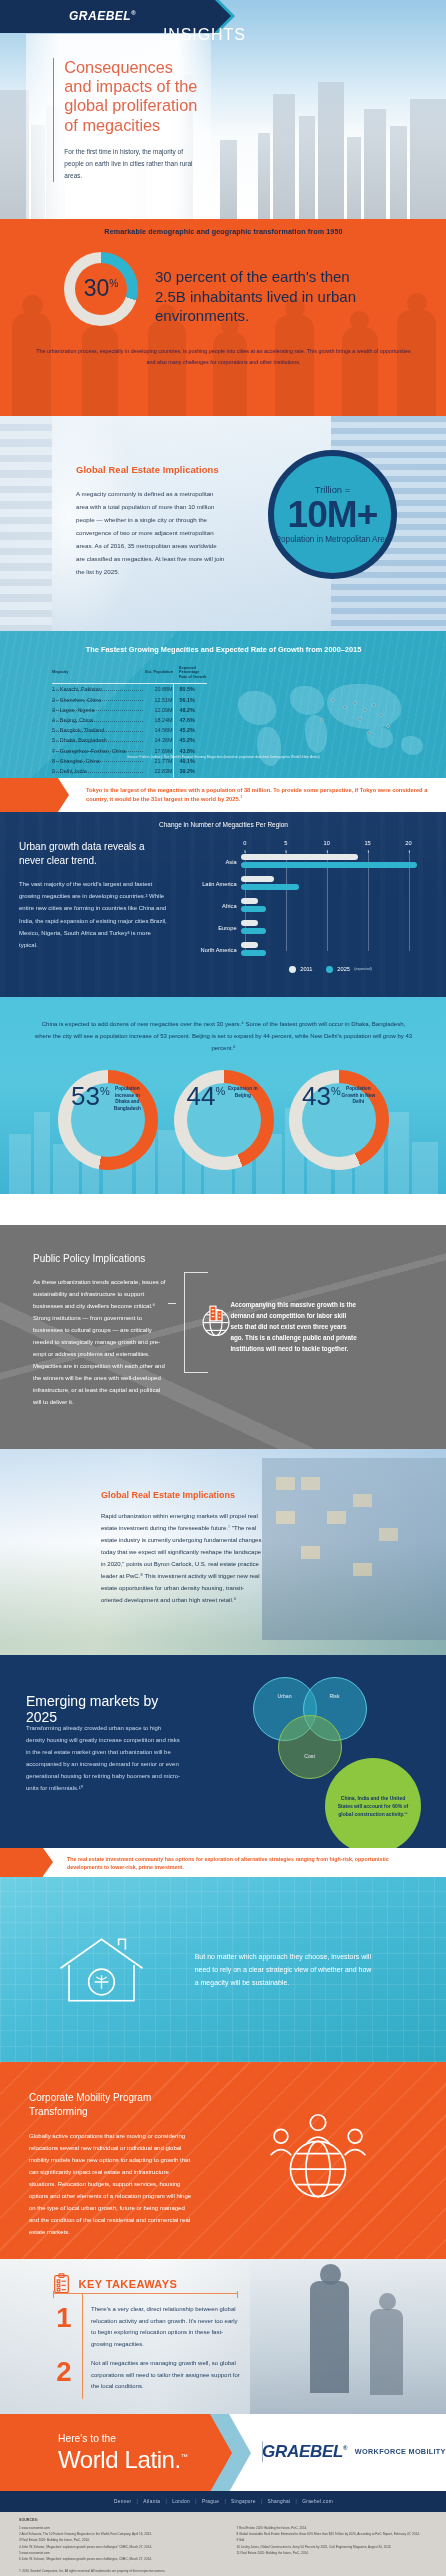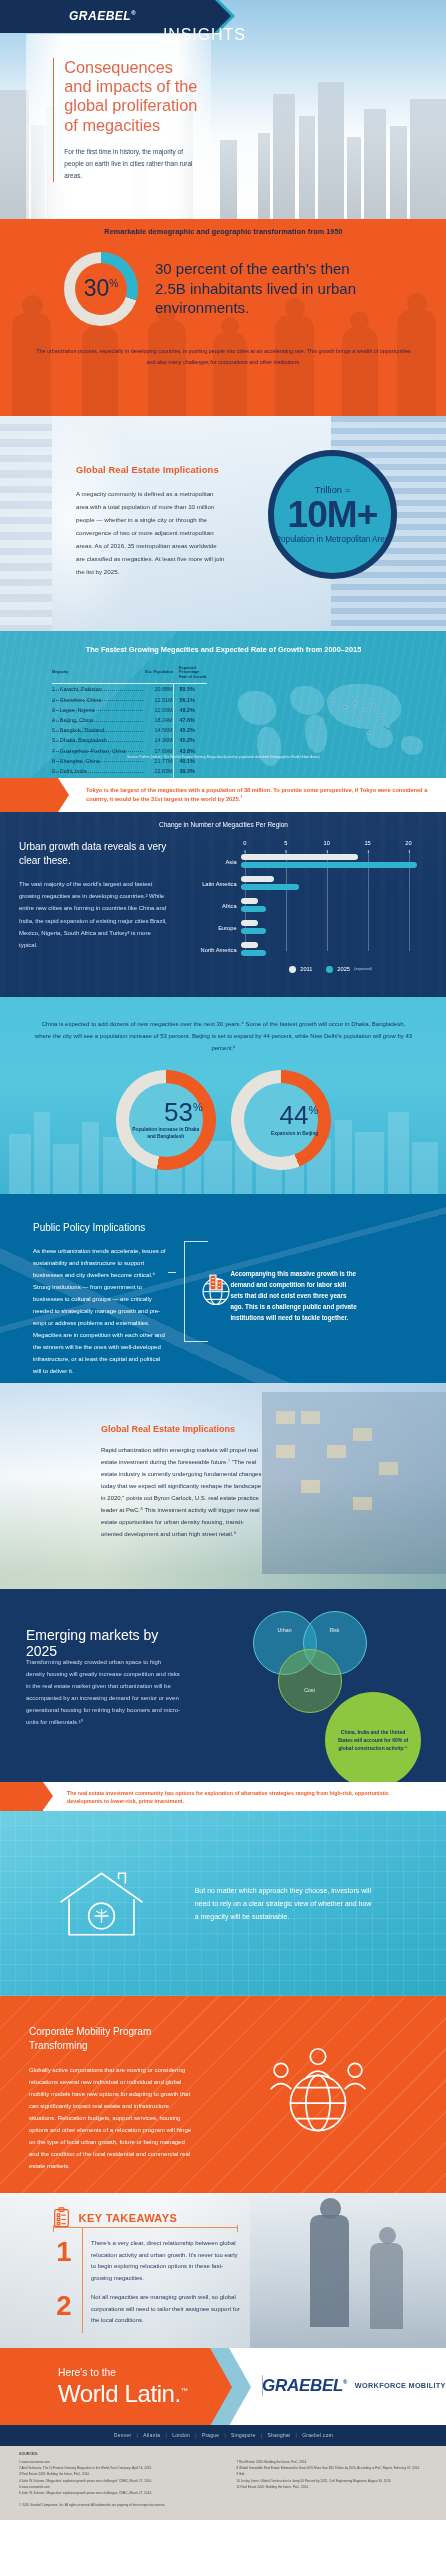--- a/index.html
+++ b/index.html
@@ -47,21 +47,21 @@
   .herotext { position:absolute; left:53px; top:58px; width:150px; z-index:4; padding-left:10.3px; border-left:1.7px solid #e2664a; }
   .herotitle { color:#e2664a; font-size:16.3px; line-height:1.18; font-weight:400; }
   .herosub { margin-top:11px; font-size:6.5px; line-height:1.85; color:#33475e; }
 
   
   #pct30 { height:197px; background:#ef5a22; }
   #pct30 .people { position:absolute; inset:0; opacity:.13; }
   #pct30 .people i { position:absolute; bottom:0; background:#7e2a0c; border-radius:13.7px 13.7px 0 0; }
   #pct30 .people b { position:absolute; background:#7e2a0c; border-radius:50%; display:block; }
   .kicker { position:relative; text-align:center; padding-top:8px; font-size:7.2px; font-weight:bold; color:#152b52; letter-spacing:0.1px; z-index:3; }
-  .donutRow { position:relative; display:flex; align-items:center; justify-content:center; gap:17px; margin-top:15.5px; z-index:3; }
+  .donutRow { position:relative; display:flex; align-items:flex-end; justify-content:center; gap:17px; margin-top:15.5px; z-index:3; }
   .donut { position:relative; width:74px; height:74px; border-radius:50%; flex:0 0 auto; }
   .donut .hole { position:absolute; inset:11px; border-radius:50%; background:#ef5a22; display:flex; align-items:center; justify-content:center; }
   .donut .val { font-size:23px; color:#152b52; font-weight:400; line-height:1; }
   .donut .val sup { font-size:10.3px; vertical-align:super; }
   .bigstat { width:228px; color:#152b52; font-size:15px; line-height:1.3; }
   .finep { position:relative; z-index:3; text-align:center; margin-top:20.6px; padding:0 34px; font-size:5.4px; line-height:2.1; color:#3a2050; }
 
   
   #megacity { height:215px; background:linear-gradient(110deg,#e9eff5 0%,#f7fafc 35%,#dfe9f2 70%,#bcd3e6 100%); }
   #megacity .blur { position:absolute; inset:0;
@@ -137,27 +137,27 @@
   .legend b { width:6.9px; height:6.9px; border-radius:50%; display:block; }
   .legend small { font-size:3.7px; color:#bcd2e6; }
 
   
   #three { height:197px; background:linear-gradient(180deg,#4fc3dd 0%,#56c6de 45%,#3fb3d3 100%); }
   #three .city { position:absolute; left:0; right:0; bottom:0; height:129px; opacity:.25; }
   #three .city i { position:absolute; bottom:0; background:#bfe9f4; }
   .threep { position:relative; z-index:3; padding:20.6px 33px 0; text-align:center; font-size:6px; line-height:2.05; color:#10375c; }
   .dRow { position:relative; z-index:3; display:flex; justify-content:center; gap:15.5px; margin-top:15.5px; }
   .dBig { position:relative; width:100px; height:100px; border-radius:50%; }
-  .dBig .hole2 { position:absolute; inset:13px; border-radius:50%; background:#63c8de; display:flex; flex-direction:column; align-items:flex-end; justify-content:center; text-align:center; }
+  .dBig .hole2 { position:absolute; inset:13px; border-radius:50%; background:#63c8de; display:flex; flex-direction:row; align-items:flex-start; justify-content:center; text-align:center; }
   .dBig .num { font-size:26px; color:#163866; line-height:1; }
   .dBig .num sup { font-size:11px; vertical-align:super; }
   .dBig .cap { margin-top:2.6px; font-size:4.8px; font-weight:bold; color:#163866; line-height:1.45; }
 
   
-  #policy { height:189px; background:#0369a1; }
+  #policy { height:224px; background:#737373;margin-top:31px; }
   #policy .pap { position:absolute; inset:0; opacity:.12;
     background:linear-gradient(25deg, transparent 30%, #fff 30% 34%, transparent 34%),
                linear-gradient(-15deg, transparent 55%, #fff 55% 57%, transparent 57%); }
   .ppWrap { position:relative; z-index:3; display:flex; padding:27.5px 19px 0 33px; gap:5.2px; }
   .ppL { width:137px; }
   .ppH { color:#fff; font-size:10px; }
   .ppP { margin-top:12px; color:#fff; font-size:6px; line-height:2.0; }
   .ppMid { width:50px; position:relative; }
   .ppMid .brk { position:absolute; left:8.6px; top:19px; width:24px; height:101px; border:1px solid rgba(255,255,255,.8); border-right:none; }
   .ppMid .tick { position:absolute; left:-6.9px; top:50px; width:7.7px; height:1px; background:rgba(255,255,255,.8); }
@@ -430,21 +430,21 @@
   <div class="tag"></div>
   <p><span>Tokyo is the largest of the megacities with a population of 38 million. To provide some perspective, if Tokyo were considered a country, it would be the 31st largest in the world by 2025.</span><sup>1</sup></p>
 </div>
 
 <div class="sec" id="growth">
   <div class="ph"></div>
   <div class="gTitle">Change in Number of Megacities Per Region</div>
 
   <div class="gWrap">
     <div class="gLeft">
-      <div class="gh">Urban growth data reveals a very clear these.</div>
+      <div class="gh">Urban growth data reveals a never clear trend.</div>
       <div class="gp">The vast majority of the world's largest and fastest growing megacities are in developing countries.² While entire new cities are forming in countries like China and India, the rapid expansion of existing major cities Brazil, Mexico, Nigeria, South Africa and Turkey³ is more typical.</div>
     </div>
 
     <div class="chart">
       <div class="axis" id="axis">
           <span style="left: 0%;">0</span>
           <span style="left: 22.7273%;">5</span>
           <span style="left: 45.4545%;">10</span>
           <span style="left: 68.1818%;">15</span>
           <span style="left: 90.9091%;">20</span>
@@ -535,20 +535,26 @@
           <div class="num">53<sup>%</sup></div>
           <div class="cap">Population increase in Dhaka and Bangladesh</div>
         </div>
       </div>
       <div class="dBig" style="background: conic-gradient(rgb(239, 90, 34) 0deg, rgb(239, 90, 34) 158.4deg, rgb(230, 227, 221) 158.4deg, rgb(230, 227, 221) 360deg);">
         <div class="hole2">
           <div class="num">44<sup>%</sup></div>
           <div class="cap">Expansion in Beijing</div>
         </div>
       </div>
+      <div class="dBig" style="background: conic-gradient(rgb(239, 90, 34) 0deg, rgb(239, 90, 34) 154.8deg, rgb(230, 227, 221) 154.8deg, rgb(230, 227, 221) 360deg);">
+        <div class="hole2">
+          <div class="num">43<sup>%</sup></div>
+          <div class="cap">Population Growth in New Delhi</div>
+        </div>
+      </div>
     </div>
 </div>
 
 <div class="sec" id="policy">
   <div class="pap"></div>
   <div class="ppWrap">
     <div class="ppL">
       <div class="ppH">Public Policy Implications</div>
       <div class="ppP">As these urbanization trends accelerate, issues of sustainability and infrastructure to support businesses and city dwellers become critical.⁶ Strong institutions — from government to businesses to cultural groups — are critically needed to strategically manage growth and pre-empt or address problems and externalities. Megacities are in competition with each other and the winners will be the ones with well-developed infrastructure, or at least the capital and political will to deliver it.</div>
     </div>

